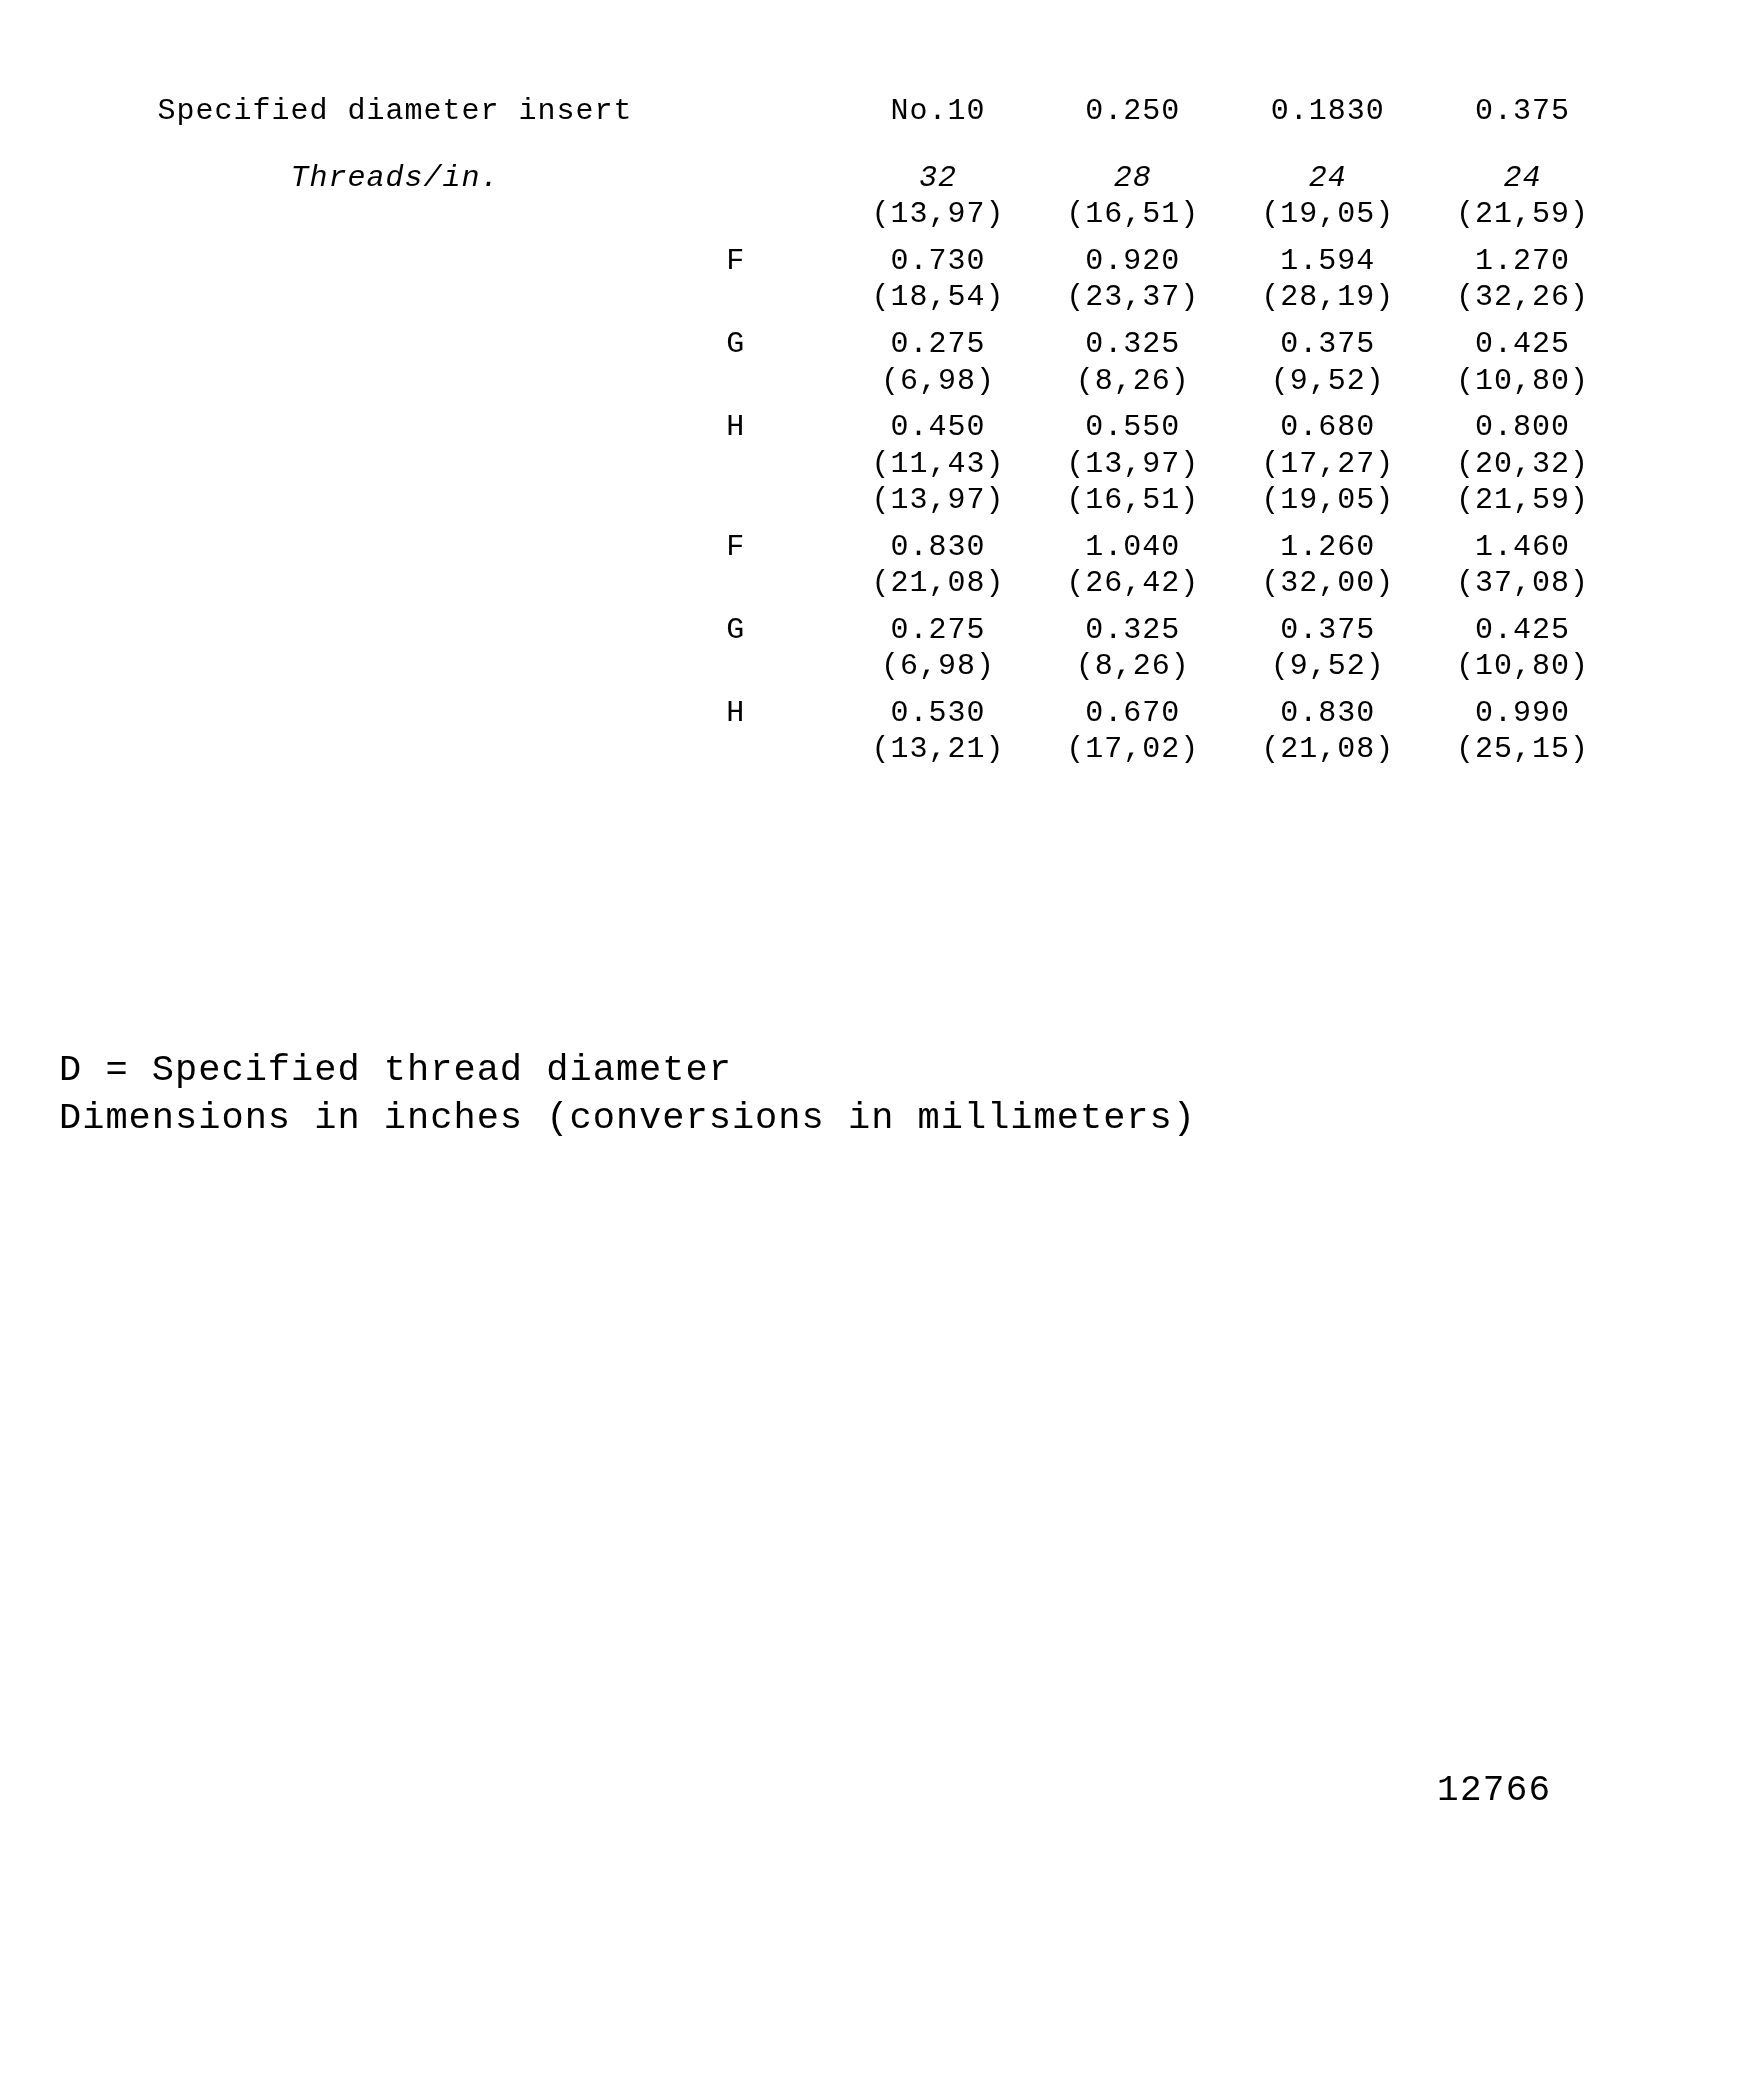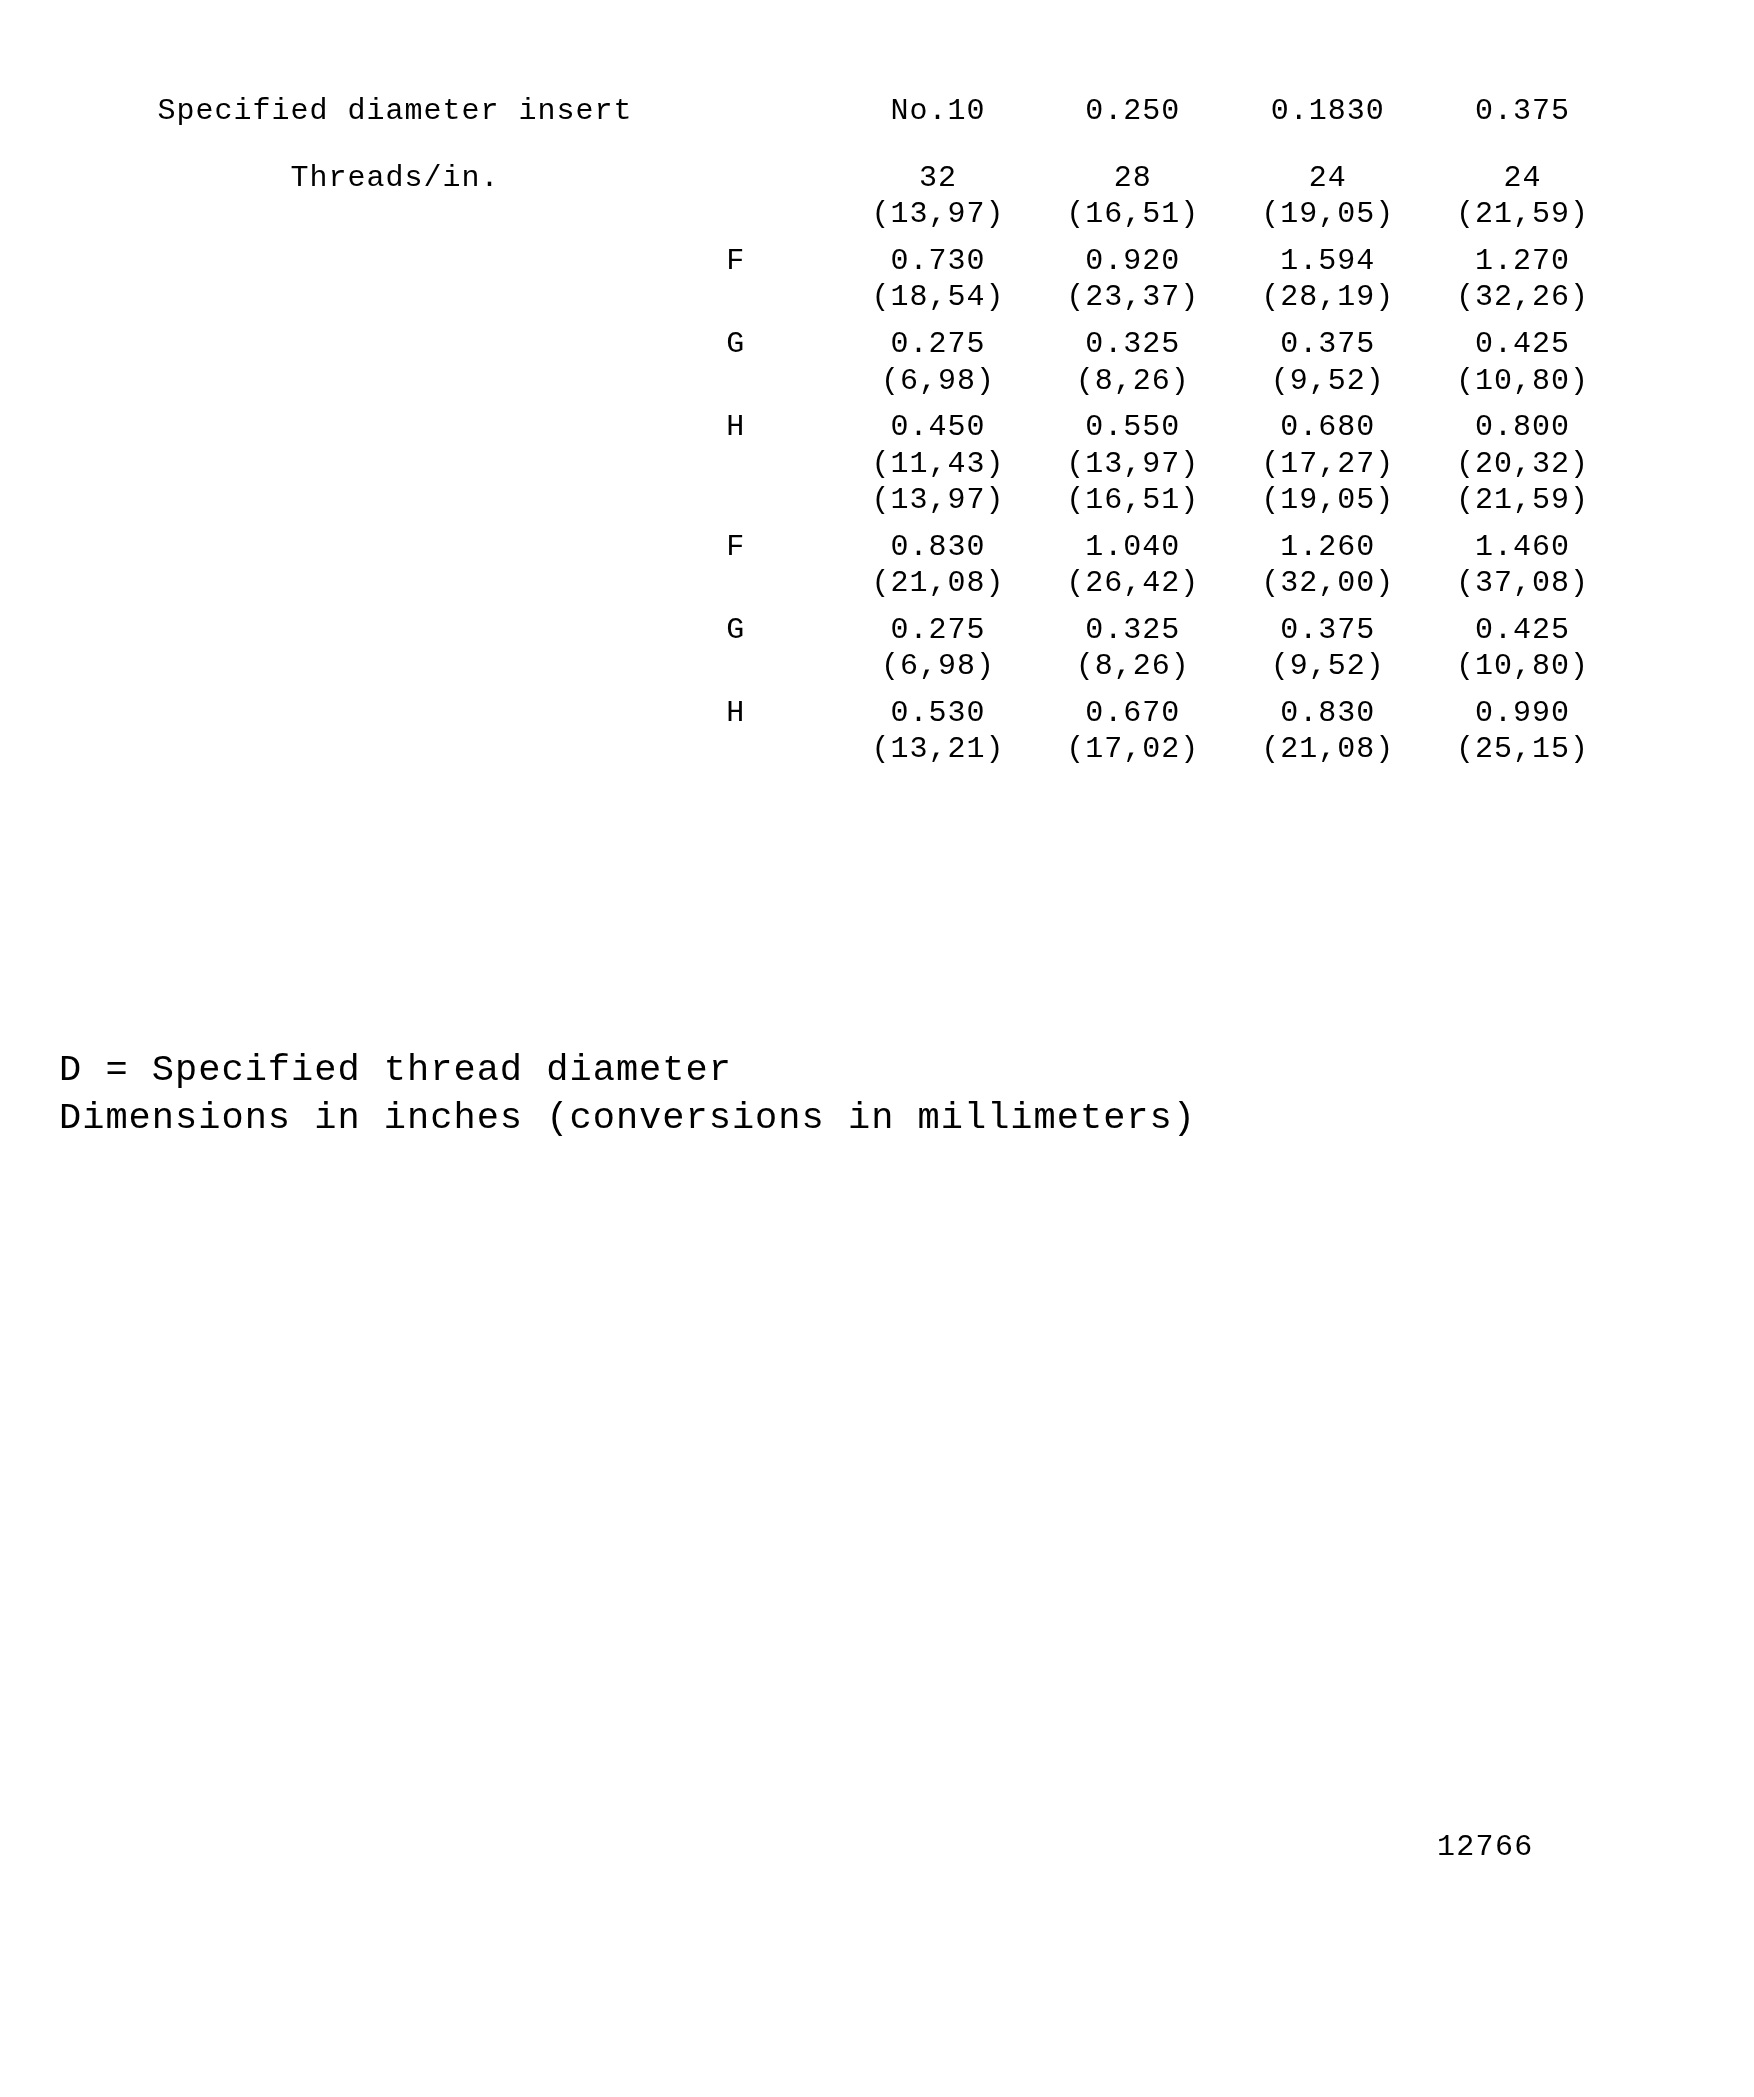--- a/index.html
+++ b/index.html
@@ -38,21 +38,21 @@
   .spec-table td {
     padding: 0;
     vertical-align: top;
     white-space: nowrap;
   }
 
   .col-label   { width: 649px; text-align: center; }
   .col-letter  { width: 112px;  text-align: left; padding-left: 7.7px; }
   .col-val     { width: 191px;  text-align: center; }
 
-  .row-gap-top > td { padding-top: 37px; }
+  .row-gap-top > td { padding-top: 37px; font-style: italic; }
   .row-sub > td     { padding-top: 6.4px; }
   .row-next > td    { padding-top: 16.7px; }
   .row-block > td   { padding-top: 44px; }
 
   .label-text { display: inline-block; }
 
   
   .frac {
     display: inline-block;
     position: relative;
@@ -93,22 +93,22 @@
     font-size: 37px;
     line-height: 1.30;
     letter-spacing: 1px;
     white-space: nowrap;
   }
 
   
   .page-number {
     position: absolute;
     left: 1437px;
-    top: 1830px;
-    font-size: 30px;
+    top: 1770px;
+    font-size: 36px;
     letter-spacing: 1.3px;
   }
 </style>
 </head>
 <body>
 
 <div class="page">
 
   <table class="spec-table">
     <tbody>

